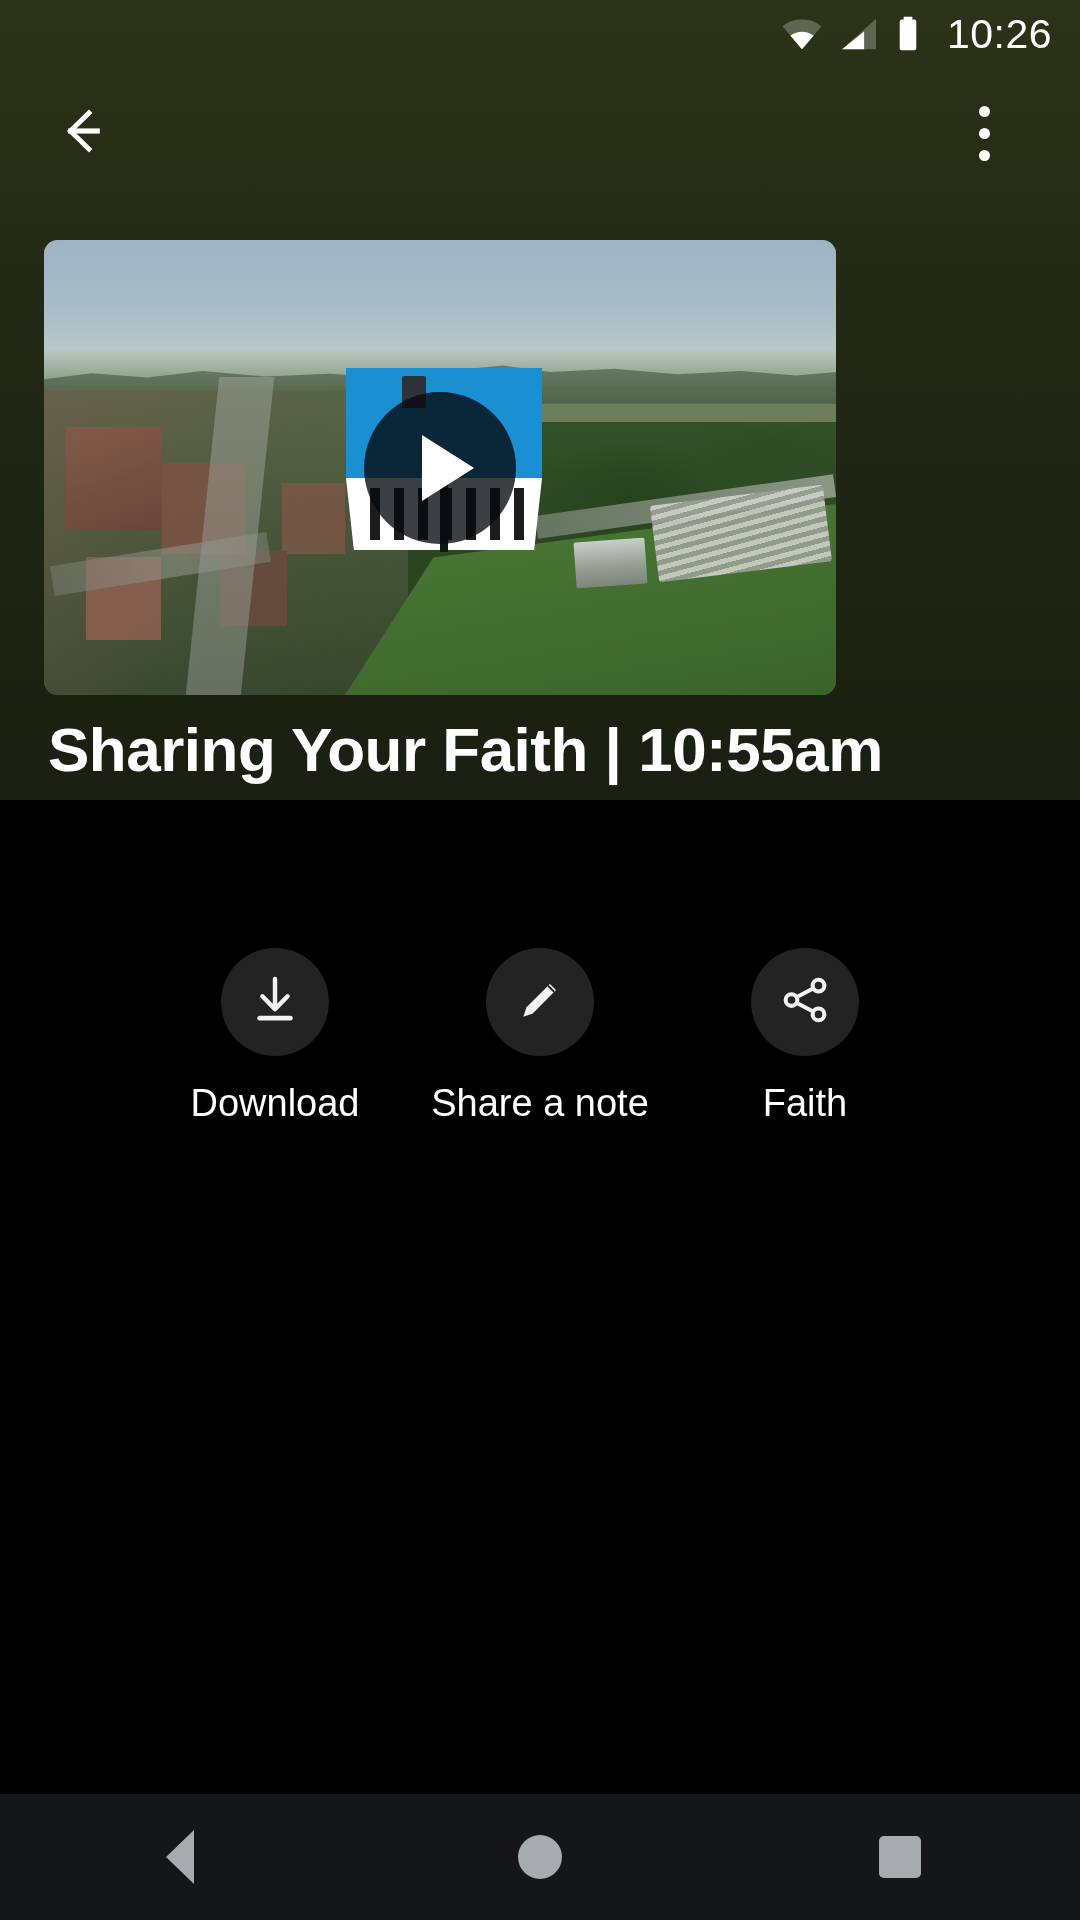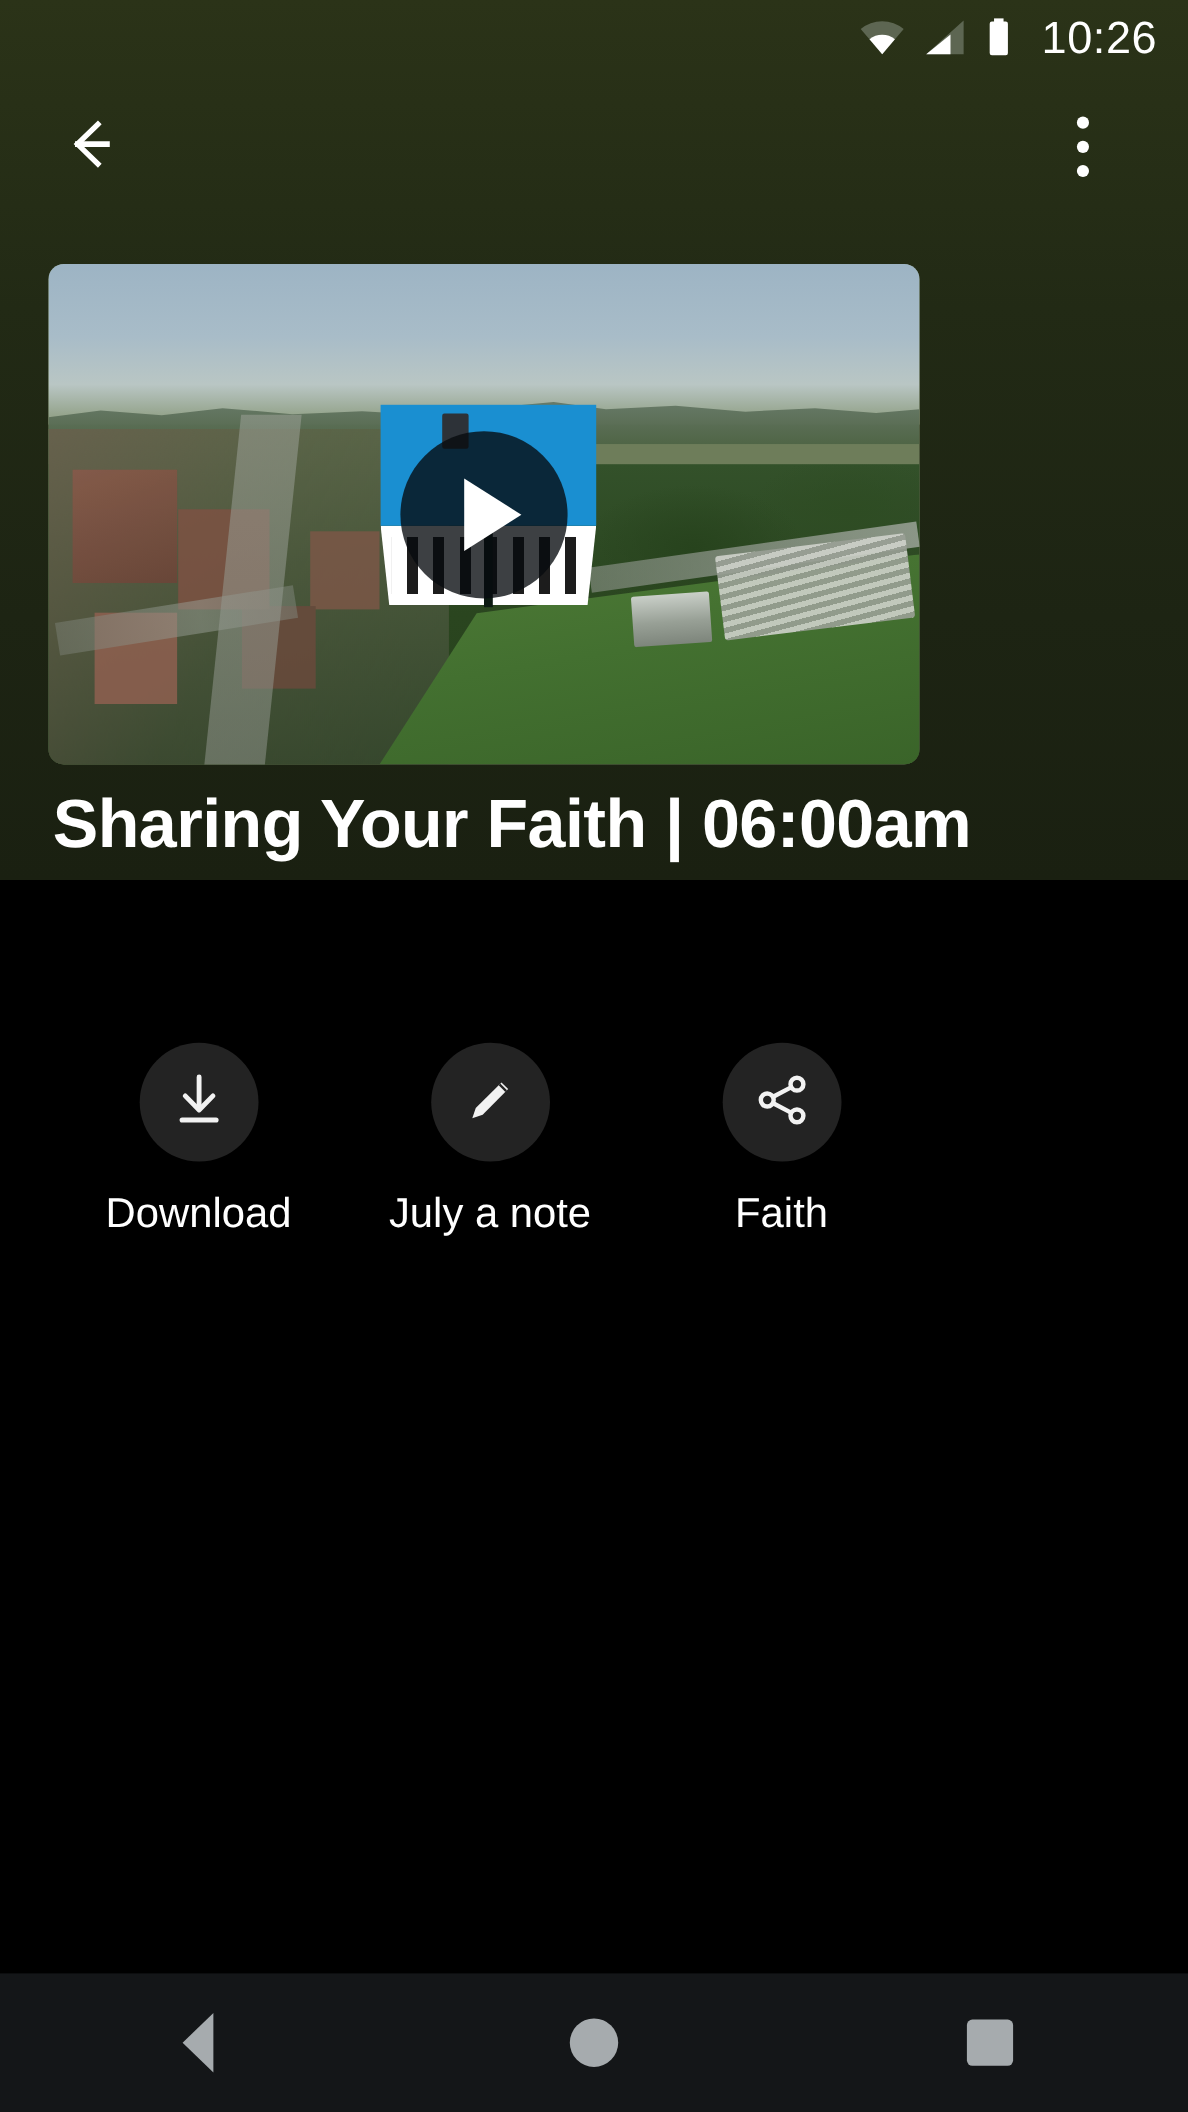--- a/index.html
+++ b/index.html
@@ -186,21 +186,21 @@
     color:#ffffff; font-size:62px; font-weight:700;
     letter-spacing:-0.5px; white-space:nowrap;
   }
   .subtitle {
     position:absolute; left:48px; top:24px;
     color:#a3a3a3; font-size:44px; font-weight:400;
   }
 
   .actions {
     position:absolute; left:48px; top:148px; width:984px;
-    display:flex; justify-content:flex-start;
+    display:flex; justify-content:center;
   }
   .action {
     width:265px;
     display:flex; flex-direction:column; align-items:center; gap:26px;
     cursor:pointer;
   }
   .action-circle {
     width:108px; height:108px; border-radius:50%;
     background:#232323;
     display:flex; align-items:center; justify-content:center;
@@ -294,21 +294,21 @@
       <div class="logo-teeth"></div>
       <div class="logo-gap"></div>
     </div>
 
     <div class="playbtn">
       <span class="play-tri"></span>
     </div>
   </div>
 
   <div class="body-area">
-    <div class="title">Sharing Your Faith | 06:00am</div>
+    <div class="title">Sharing Your Faith | 10:55am</div>
 
     <div class="actions">
 
       <div class="action">
         <span class="action-circle">
           <span>
             <svg width="56" height="56" viewBox="0 0 24 24">
               <path d="M12 3 V15.2" stroke="#f2f2f2" stroke-width="1.9" stroke-linecap="round"></path>
               <path d="M6.6 10.4 L12 15.9 L17.4 10.4" stroke="#f2f2f2" stroke-width="1.9" fill="none" stroke-linecap="round" stroke-linejoin="round"></path>
               <path d="M5.4 19.8 H18.6" stroke="#f2f2f2" stroke-width="2" stroke-linecap="round"></path>
@@ -320,21 +320,21 @@
 
       <div class="action">
         <span class="action-circle">
           <span>
             <svg width="54" height="54" viewBox="0 0 24 24">
               <path d="M4.6 19.4 L6.0 15.2 L16.4 4.9 L19.1 7.6 L8.8 18.0 Z" fill="#f2f2f2"></path>
               <path d="M15.6 5.7 L18.3 8.4" stroke="#232323" stroke-width="0.9"></path>
             </svg>
           </span>
         </span>
-        <span class="action-label">July a note</span>
+        <span class="action-label">Share a note</span>
       </div>
 
       <div class="action">
         <span class="action-circle">
           <span>
             <svg width="54" height="54" viewBox="0 0 24 24">
               <circle cx="18" cy="5.6" r="2.6" stroke="#f2f2f2" stroke-width="1.8" fill="none"></circle>
               <circle cx="6" cy="12" r="2.6" stroke="#f2f2f2" stroke-width="1.8" fill="none"></circle>
               <circle cx="18" cy="18.4" r="2.6" stroke="#f2f2f2" stroke-width="1.8" fill="none"></circle>
               <path d="M8.4 10.7 L15.6 6.9" stroke="#f2f2f2" stroke-width="1.8" stroke-linecap="round"></path>

